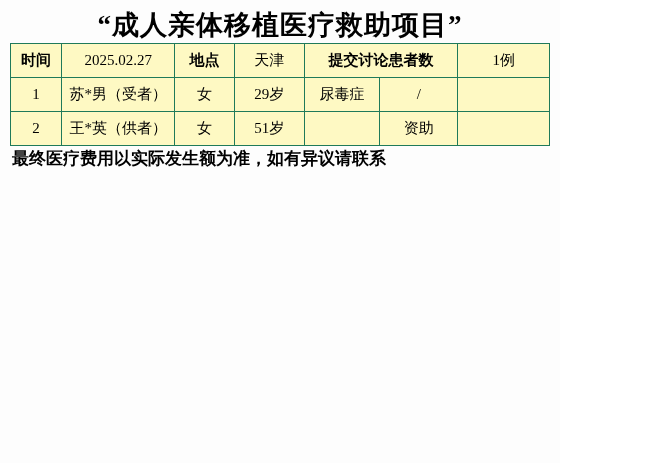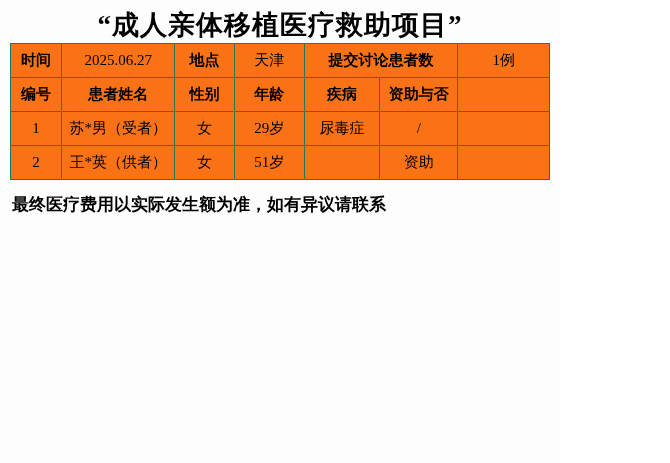--- a/index.html
+++ b/index.html
@@ -44,21 +44,21 @@
     line-height: 1.45;
     text-align: justify;
     text-align-last: justify;
     margin: 0 2px 10px 2px;
     color: #000;
   }
   table.main {
     width: 100%;
     border-collapse: collapse;
     table-layout: fixed;
-    background: #f97316;
+    background: #fef9c3;
   }
   table.main td {
     border: 1px solid #1f7a5a;
     text-align: center;
     vertical-align: middle;
     font-size: 15px;
     height: 34px;
     color: #000;
     padding: 2px 3px;
     box-sizing: border-box;
@@ -67,21 +67,21 @@
   }
   td.hdr {
     font-weight: bold;
     font-size: 16px;
   }
   td.label {
     font-weight: bold;
     font-size: 16px;
   }
   .footer {
-    margin-top: 12px;
+    margin-top: 0;
     font-family: Liberation Serif, serif;
   }
   .footer-line {
     font-size: 17px;
     font-weight: bold;
     line-height: 1.5;
     margin: 0 2px 14px 2px;
     color: #000;
   }
   
@@ -106,34 +106,25 @@
         <col class="c2">
         <col class="c3">
         <col class="c4">
         <col class="c5">
         <col class="c6">
         <col class="c7">
     </colgroup>
     <tbody>
       <tr>
         <td class="label">时间</td>
-        <td>2025.06.27</td>
+        <td>2025.02.27</td>
         <td class="label">地点</td>
         <td>天津</td>
         <td class="label" colspan="2">提交讨论患者数</td>
         <td>1例</td>
-      </tr>
-      <tr>
-        <td class="hdr">编号</td>
-        <td class="hdr">患者姓名</td>
-        <td class="hdr">性别</td>
-        <td class="hdr">年龄</td>
-        <td class="hdr">疾病</td>
-        <td class="hdr">资助与否</td>
-        <td></td>
       </tr>
       <tr>
         <td>1</td>
         <td>苏*男（受者）</td>
         <td>女</td>
         <td>29岁</td>
         <td>尿毒症</td>
         <td>/</td>
         <td></td>
       </tr>

